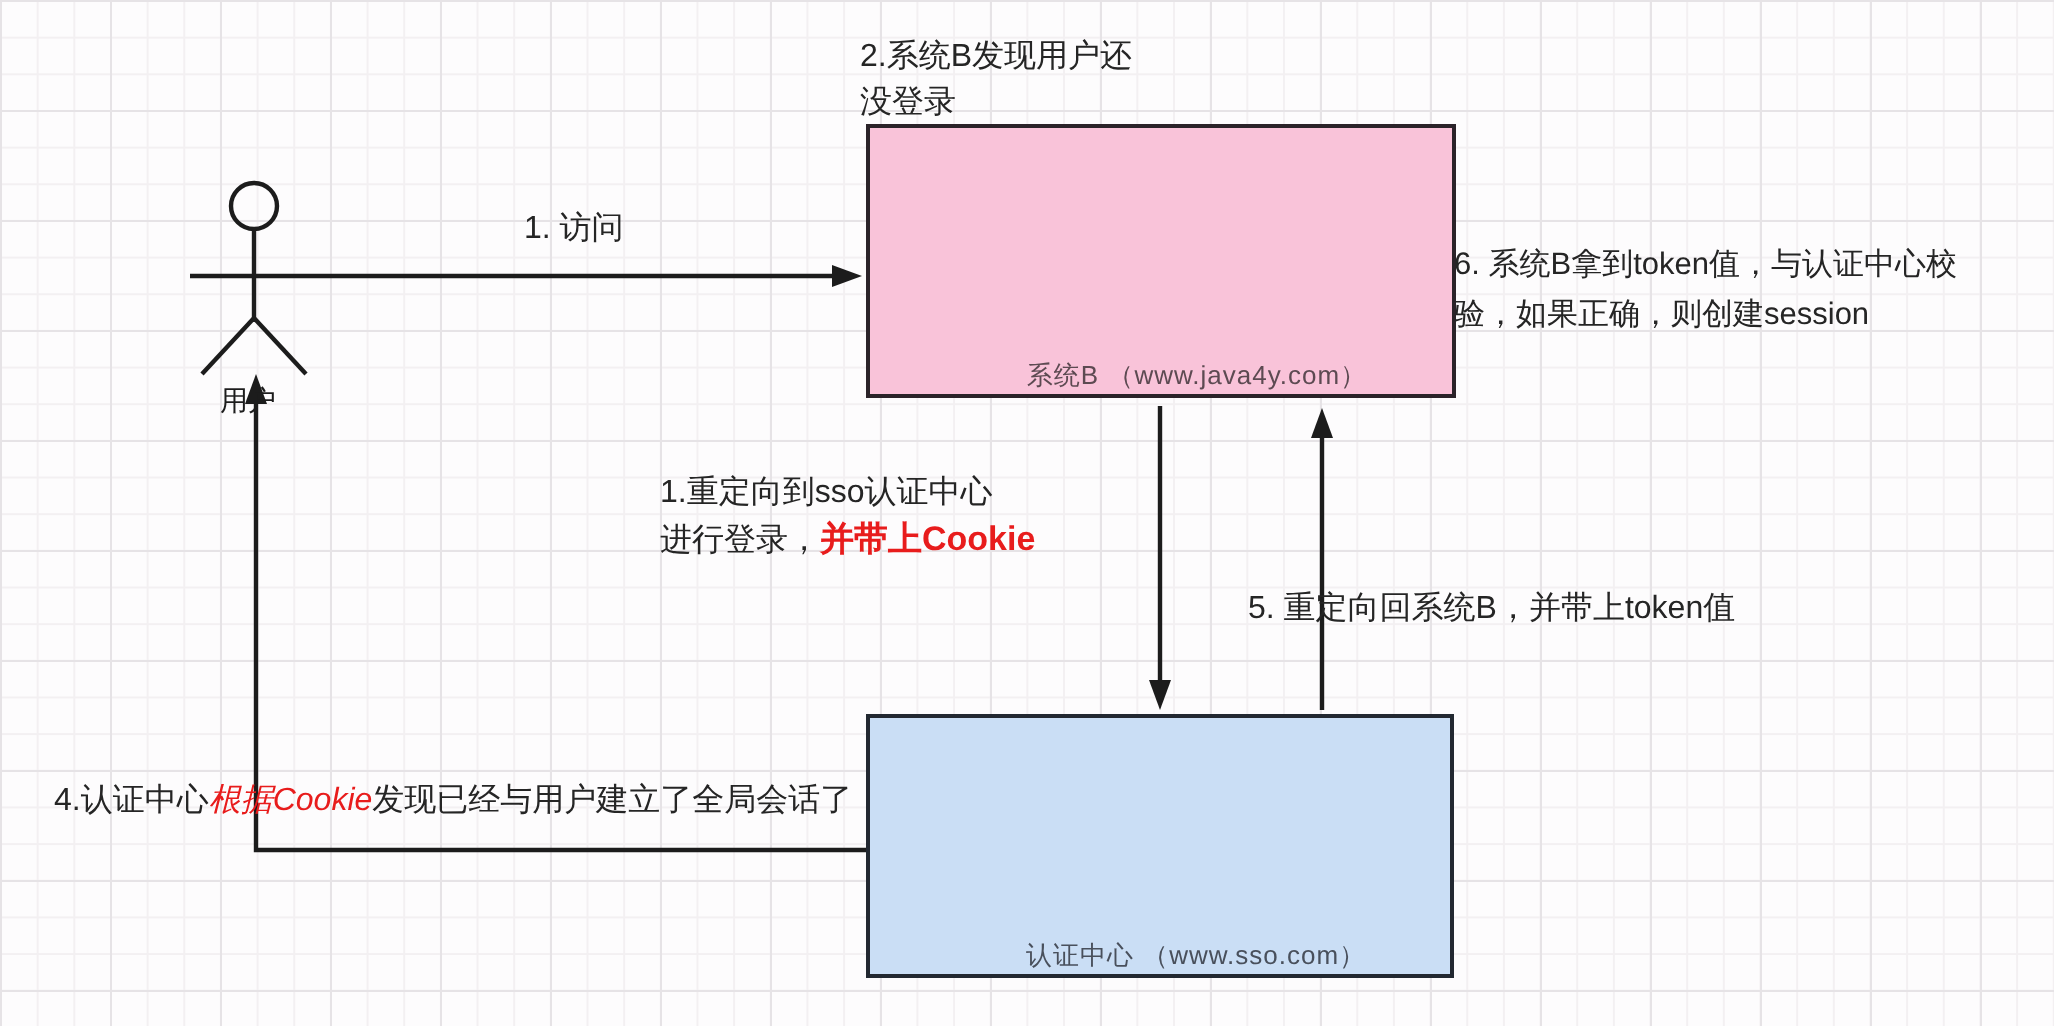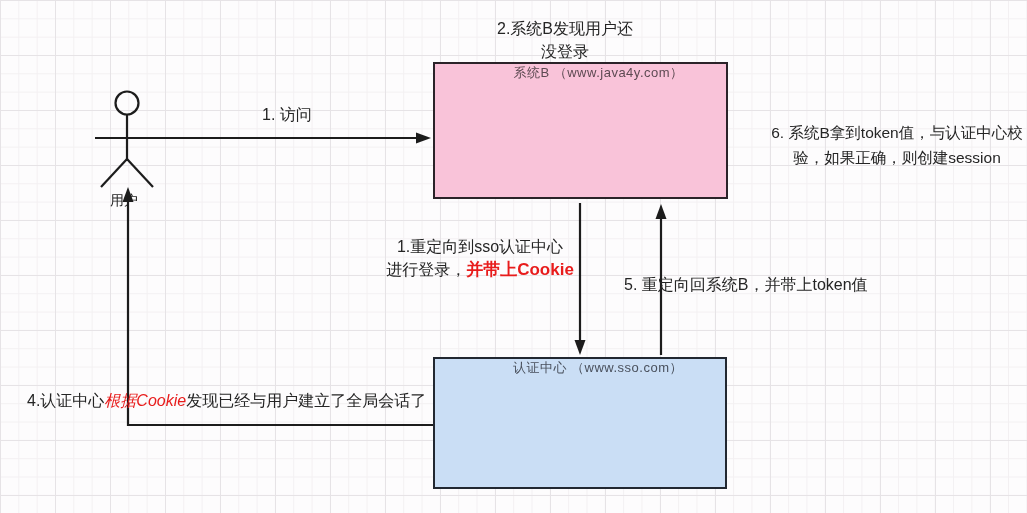--- a/index.html
+++ b/index.html
@@ -18,21 +18,21 @@
       linear-gradient(90deg, #e6e3e6 1px, transparent 1px),
       linear-gradient(#f3f0f2 1px, transparent 1px),
       linear-gradient(90deg, #f3f0f2 1px, transparent 1px);
     background-size: 55px 55px, 55px 55px, 18.33px 18.33px, 18.33px 18.33px;
     color: #2a2a2a;
   }
   .node {
     position: absolute;
     border: 2px solid #2b2329;
     display: flex;
-    align-items: flex-start;
+    align-items: flex-end;
     justify-content: center;
     box-sizing: border-box;
     padding-left: 36px;
   }
   .node-system-b {
     left: 433px; top: 62px; width: 295px; height: 137px;
     background: #f9c3d9;
   }
   .node-sso {
     left: 433px; top: 357px; width: 294px; height: 132px;
@@ -42,27 +42,27 @@
   .node-label { font-size: 13px; letter-spacing: 0.5px; }
   .node-system-b .node-label { color: #5d4a52; }
   .node-sso .node-label { color: #49505c; }
   .step-text {
     position: absolute;
     font-size: 16px;
     line-height: 23px;
     color: #252525;
     white-space: nowrap;
   }
-  .centered { text-align: center; white-space: normal; }
+  .centered { white-space: normal; }
   .hl-bold { color: #e81c1c; font-weight: bold; font-size: 17px; }
   .hl { color: #e81c1c; font-style: italic; }
   .step2 { left: 430px; top: 17px; width: 270px; }
   .step6 { left: 727px; top: 120px; width: 340px; font-size: 15.5px; line-height: 25px; }
   .step3 { left: 330px; top: 235px; width: 300px; }
-  .step5 { left: 624px; top: 273px; }
+  .step5 { left: 624px; top: 293px; }
   .step4 { left: 27px; top: 389px; }
   .user-label { left: 110px; top: 189px; font-size: 14px; color: #1c1c1c; }
   .step1-label { left: 262px; top: 103px; }
   svg.overlay {
     position: absolute;
     left: 0; top: 0;
     pointer-events: none;
   }
 </style>
 </head>

